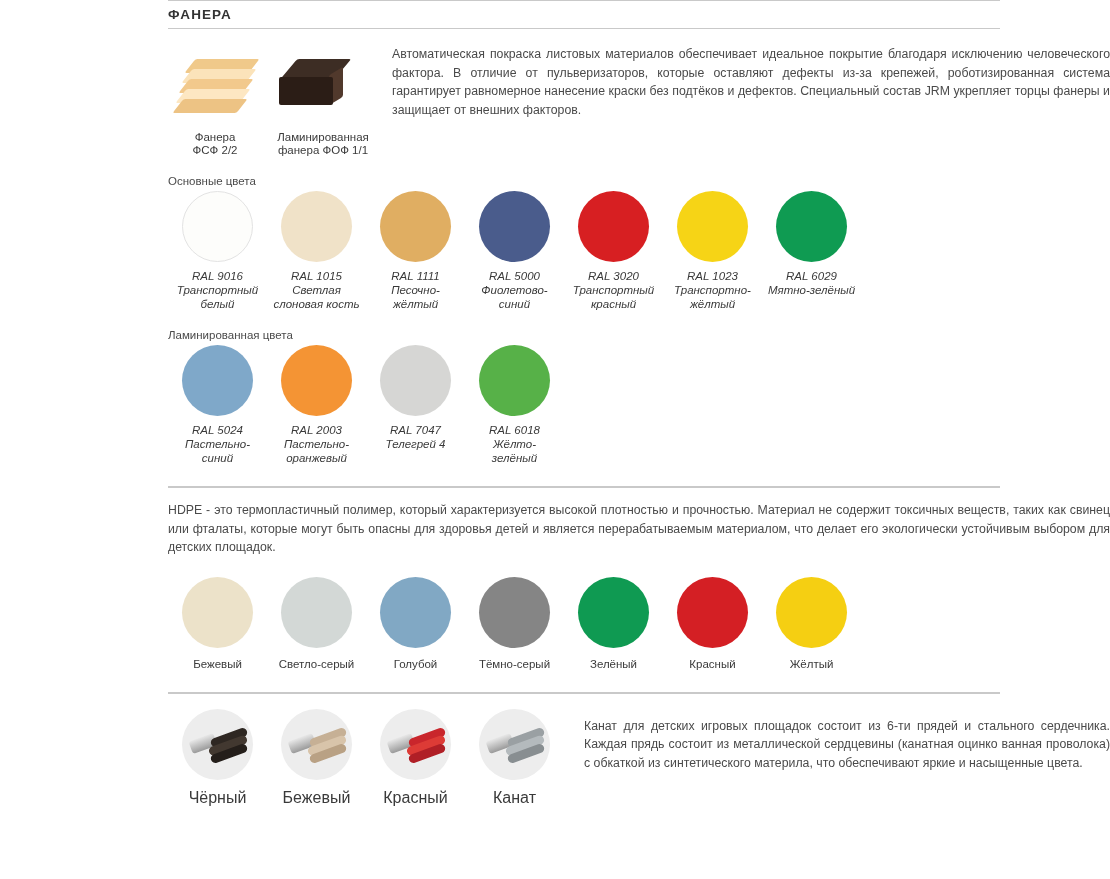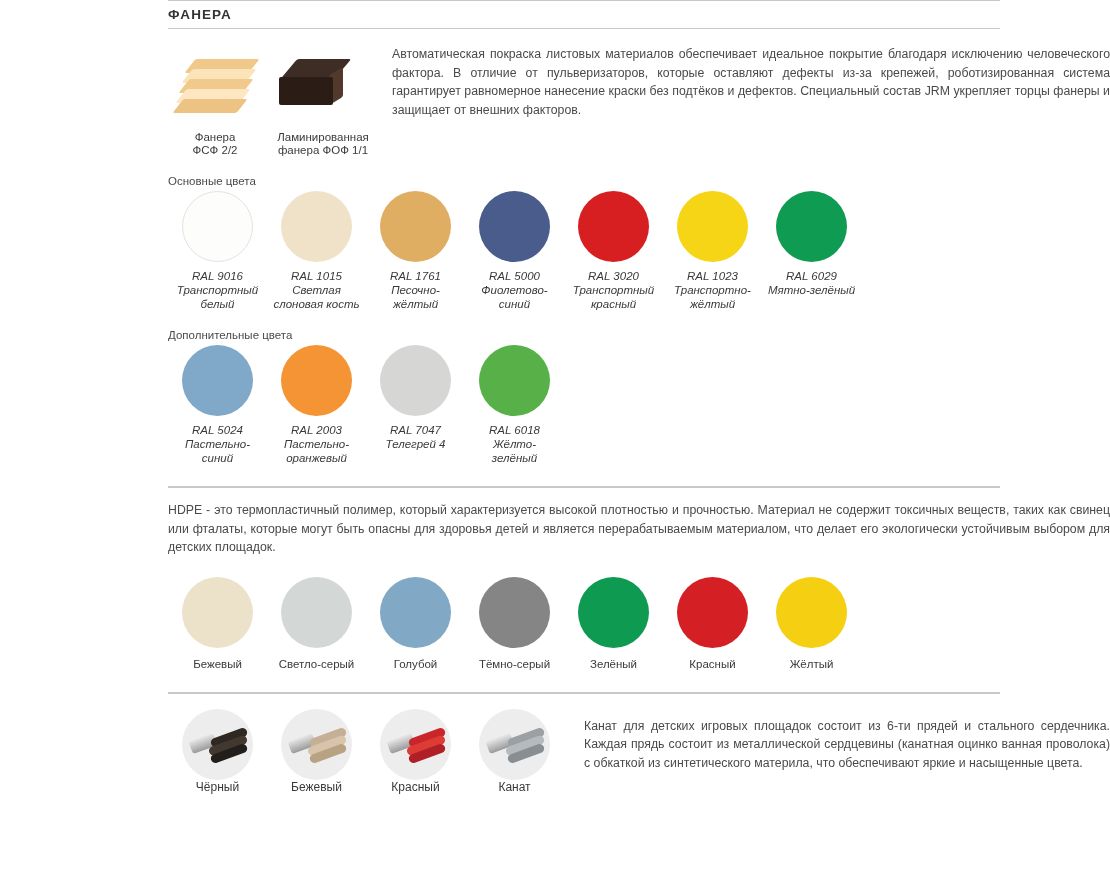--- a/index.html
+++ b/index.html
@@ -179,21 +179,22 @@
   .rope-items { display: flex; }
   .rope-item { width: 99px; text-align: center; }
   .rope-circle {
     width: 71px; height: 71px;
     border-radius: 50%;
     margin: 0 auto;
     position: relative;
     overflow: hidden;
   }
   .rope-cap {
-    font-size: 12px;
+    font-size: 16px;
+    margin-top: 9px;
     color: #3a3a3a;
   }
   .rope-text {
     flex: 1 1 auto;
     padding-left: 20px;
     padding-top: 8px;
     font-size: 12.3px;
     line-height: 18.5px;
     color: #4a4a4a;
     text-align: justify;
@@ -274,21 +275,21 @@
 
     <div class="swatch">
       <div class="dot" style="background:#f0e2c8;"></div>
       <div class="name">RAL 1015</div>
       <div class="sub">Светлая</div>
       <div class="sub">слоновая кость</div>
     </div>
 
     <div class="swatch">
       <div class="dot" style="background:#e0ae62;"></div>
-      <div class="name">RAL 1761</div>
+      <div class="name">RAL 1111</div>
       <div class="sub">Песочно-</div>
       <div class="sub">жёлтый</div>
     </div>
 
     <div class="swatch">
       <div class="dot" style="background:#4a5c8c;"></div>
       <div class="name">RAL 5000</div>
       <div class="sub">Фиолетово-</div>
       <div class="sub">синий</div>
     </div>
@@ -309,21 +310,21 @@
 
     <div class="swatch">
       <div class="dot" style="background:#0f9b52;"></div>
       <div class="name">RAL 6029</div>
       <div class="sub">Мятно-зелёный</div>
       <div class="sub"></div>
     </div>
 
   </div>
 
-  <div class="palette-label">Дополнительные цвета</div>
+  <div class="palette-label">Ламинированная цвета</div>
   <div class="swatch-row wide">
 
     <div class="swatch">
       <div class="dot" style="background:#7fa8c9;"></div>
       <div class="name">RAL 5024</div>
       <div class="sub">Пастельно-</div>
       <div class="sub">синий</div>
     </div>
 
     <div class="swatch">

